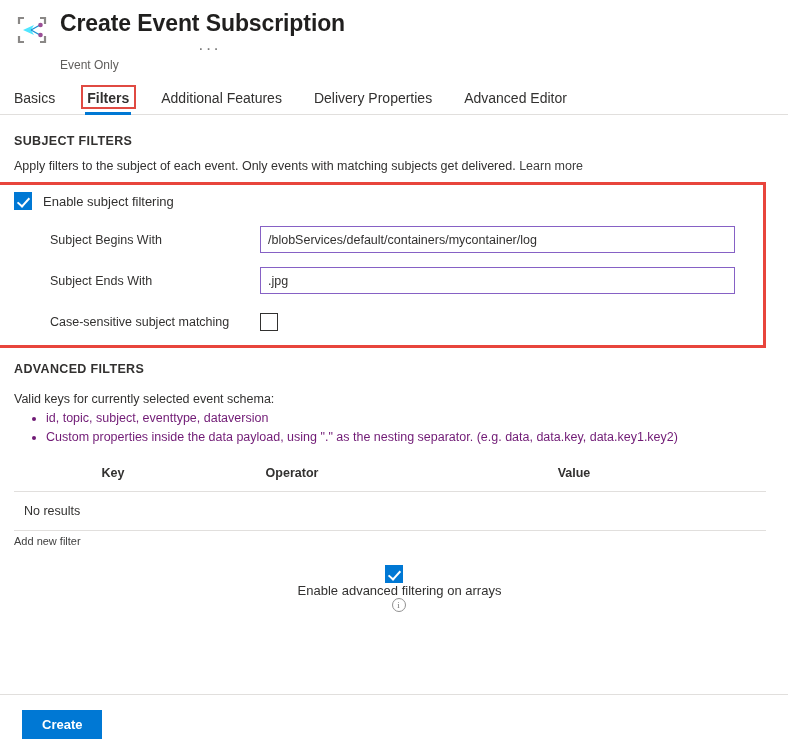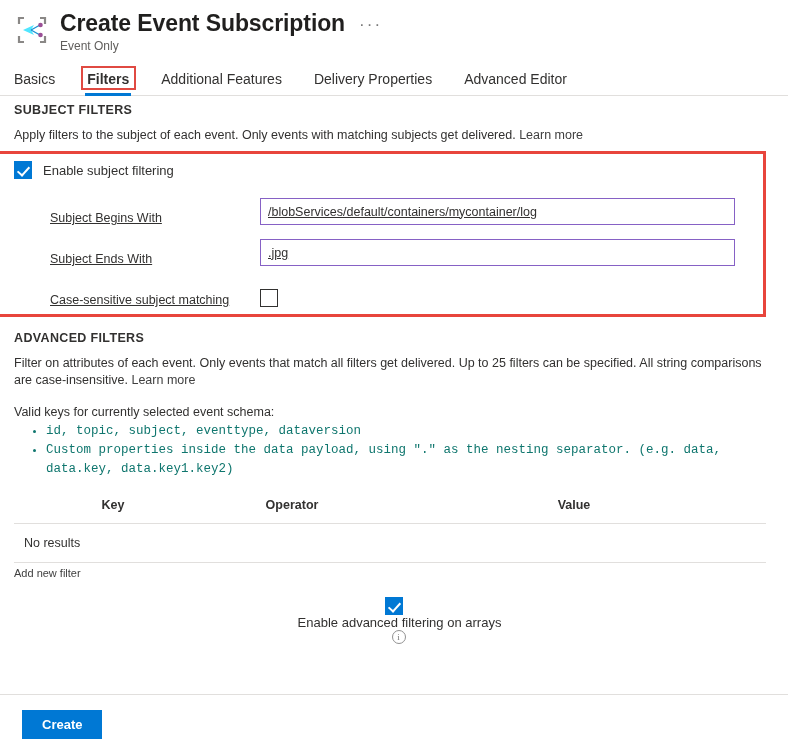--- a/index.html
+++ b/index.html
@@ -12,21 +12,21 @@
     color: #323130;
     overflow: hidden;
     position: relative;
   }
 
   
   .header { padding: 8px 0 0 0; position: relative; }
   .header-row { display: flex; align-items: flex-start; padding-left: 14px; }
   .eg-icon { width: 36px; height: 36px; margin-top: 4px; flex: none; }
   .title-block { margin-left: 10px; display: flex; flex-direction: column; }
-  .title-line { display: flex; align-items: center; }
+  .title-line { display: flex; align-items: center; flex-direction: column; }
   .page-title {
     font-size: 23px; font-weight: 600; color: #201f1e;
     line-height: 30px; letter-spacing: -0.1px;
   }
   .ellipsis-btn {
     margin-left: 14px; margin-top: 2px; color: #7a7a7a;
     font-size: 17px; line-height: 17px; letter-spacing: 2px;
     cursor: pointer; user-select: none;
   }
   .subtitle { font-size: 12px; color: #605e5c; margin-top: 1px; }
@@ -52,21 +52,21 @@
   .tab-hl {
     position: absolute; left: 6px; right: 5px; top: -4px; bottom: 5px;
     border: 2px solid #e04a42; pointer-events: none;
   }
 
   
   .content { padding: 0 14px; position: relative; }
 
   .section-head {
     font-size: 12.5px; font-weight: 600; color: #323130;
-    letter-spacing: 0.35px; margin-top: 7px;
+    letter-spacing: 0.35px; margin-top: 19px;
   }
   .desc {
     font-size: 12.5px; color: #323130; line-height: 17px;
     margin-top: 10px; max-width: 752px;
   }
   a.link { color: #404040; text-decoration: none; cursor: pointer; }
 
   
   .red-box {
     position: absolute; border: 3px solid #e8453c; pointer-events: none;
@@ -83,35 +83,35 @@
     width: 5px; height: 10px; border: solid #fff;
     border-width: 0 2px 2px 0; transform: rotate(42deg);
   }
   .cbx.unchecked { background: #fff; border: 1px solid #323130; }
 
   .cbx-row { display: flex; align-items: center; margin-top: 17px; }
   .cbx-label { font-size: 13px; color: #323130; margin-left: 11px; }
 
   
   .form-rows { margin-top: 13px; }
-  .frow { display: flex; align-items: flex-end; height: 33px; margin-bottom: 8px; text-decoration: underline; }
+  .frow { display: flex; align-items: center; height: 33px; margin-bottom: 8px; }
   .frow-label {
     width: 246px; padding-left: 36px; font-size: 12.5px; color: #323130;
   }
   .txt {
     flex: 1; height: 27px; max-width: 475px;
     border: 1px solid #8661c5; background: #fff;
     font-family: "Liberation Sans", sans-serif; font-size: 12.5px;
     color: #323130; padding: 0 7px; outline: none;
   }
 
   
   .keys-intro { font-size: 12.5px; color: #323130; margin-top: 16px; }
   ul.keys { margin: 3px 0 0 0; padding-left: 32px; }
-  ul.keys li { font-size: 12.5px; color: #0f766e; line-height: 19px; font-family: Liberation Mono, monospace; }
+  ul.keys li { font-size: 12.5px; color: #701a75; line-height: 19px; }
 
   
   table.filters { width: 752px; border-collapse: collapse; margin-top: 19px; }
   table.filters th {
     text-align: center; font-size: 12.5px; font-weight: 600; color: #323130;
     padding: 0 0 11px 0; border-bottom: 1px solid #e1dfdd;
   }
   table.filters td {
     font-size: 12.5px; color: #323130; padding: 12px 0 12px 0;
     border-bottom: 1px solid #e1dfdd;
@@ -207,24 +207,20 @@
       <input class="txt" type="text" value=".jpg" style="">
     </div>
     <div class="frow">
       <div class="frow-label">Case-sensitive subject matching</div>
       <span class="cbx unchecked"></span>
     </div>
   </div>
 
   
   <div class="section-head" style="margin-top:24px;">ADVANCED FILTERS</div>
-  <div class="desc">
-    <span>Filter on attributes of each event. Only events that match all filters get delivered. Up to 25 filters can be specified. All string comparisons are case-insensitive.</span>
-    <a class="link">Learn more</a>
-  </div>
 
   <div class="keys-intro">Valid keys for currently selected event schema:</div>
   <ul class="keys">
     <li>id, topic, subject, eventtype, dataversion</li>
     <li>Custom properties inside the data payload, using "." as the nesting separator. (e.g. data, data.key, data.key1.key2)</li>
   </ul>
 
   <table class="filters">
     <thead>
       <tr>

